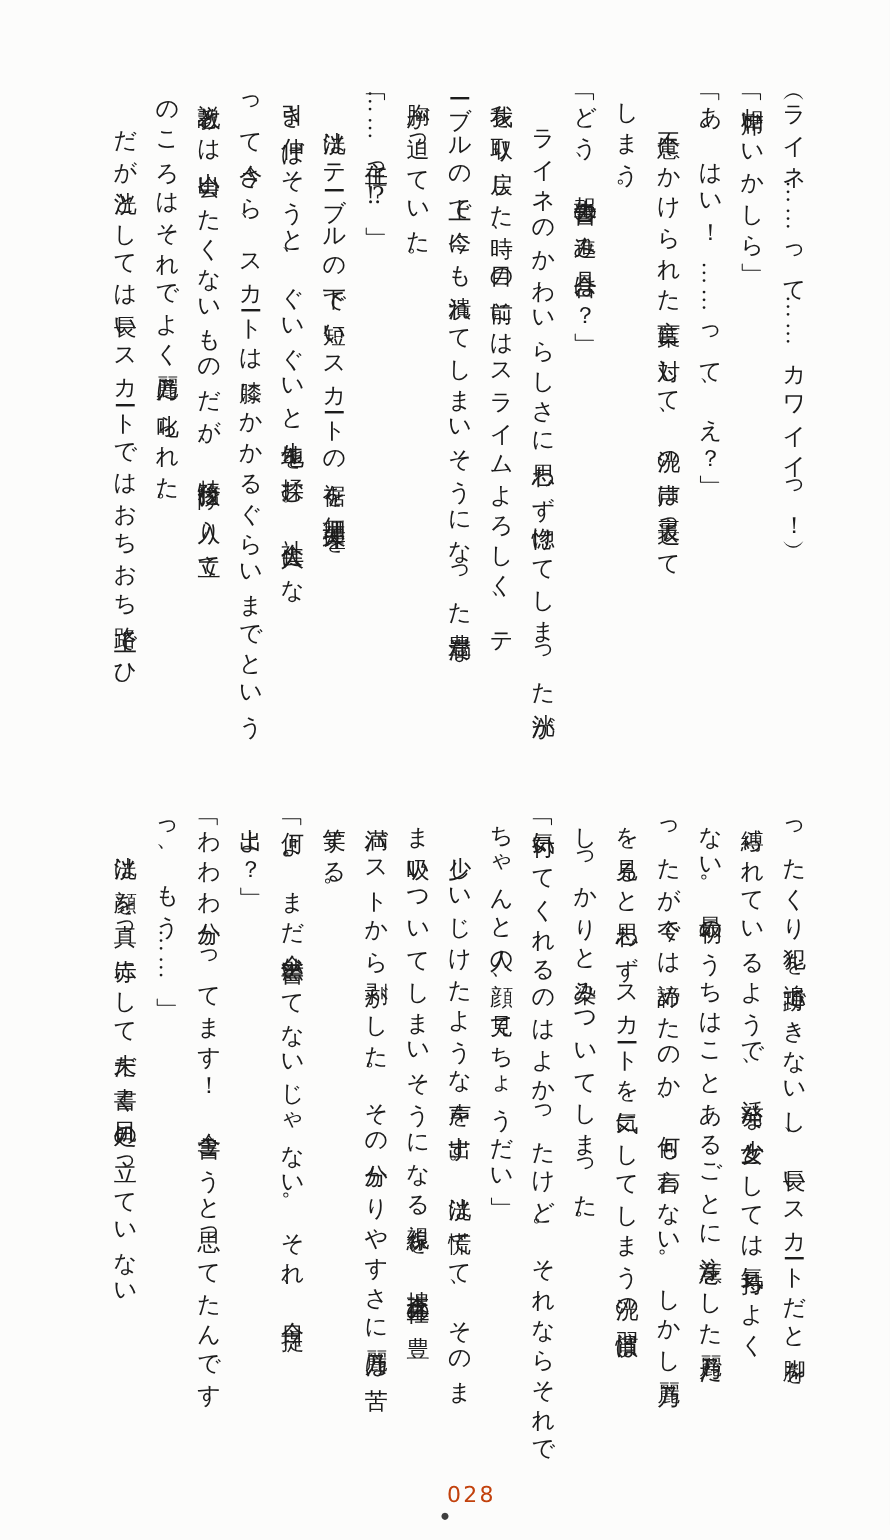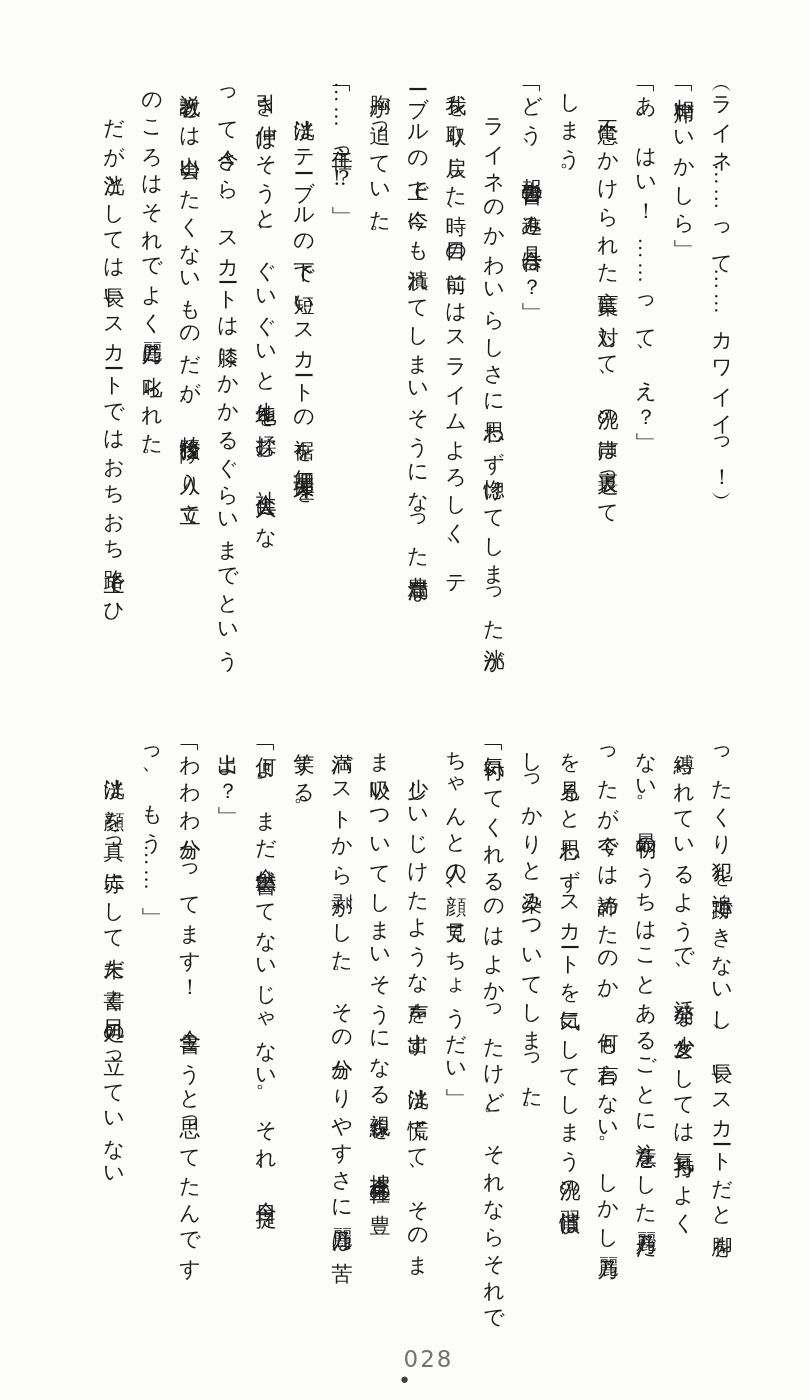--- a/index.html
+++ b/index.html
@@ -41,23 +41,23 @@
   .vline.indent {
     padding-top: 24.5px;
   }
   .page-number {
     position: absolute;
     left: 0;
     right: 0;
     top: 1346px;
     text-align: center;
     font-family: "DejaVu Sans", sans-serif;
-    font-size: 23px;
+    font-size: 20px;
     font-weight: 400;
-    color: #737373;
+    color: #c2410c;
     letter-spacing: 2px;
     margin-left: 48px;
   }
   .footer-dot {
     position: absolute;
     left: 0;
     right: 0;
     top: 1372px;
     text-align: center;
     font-size: 15px;

